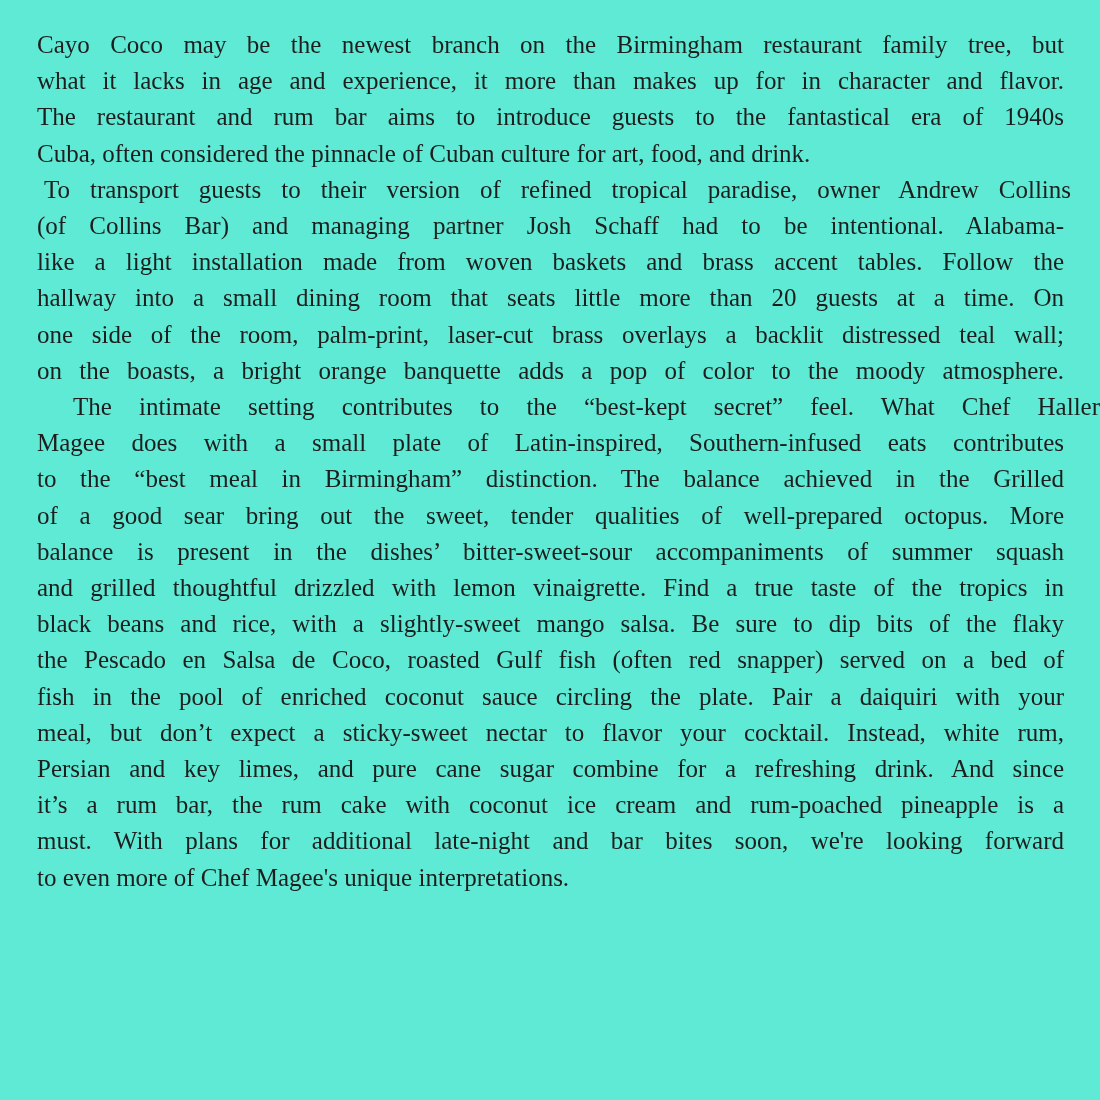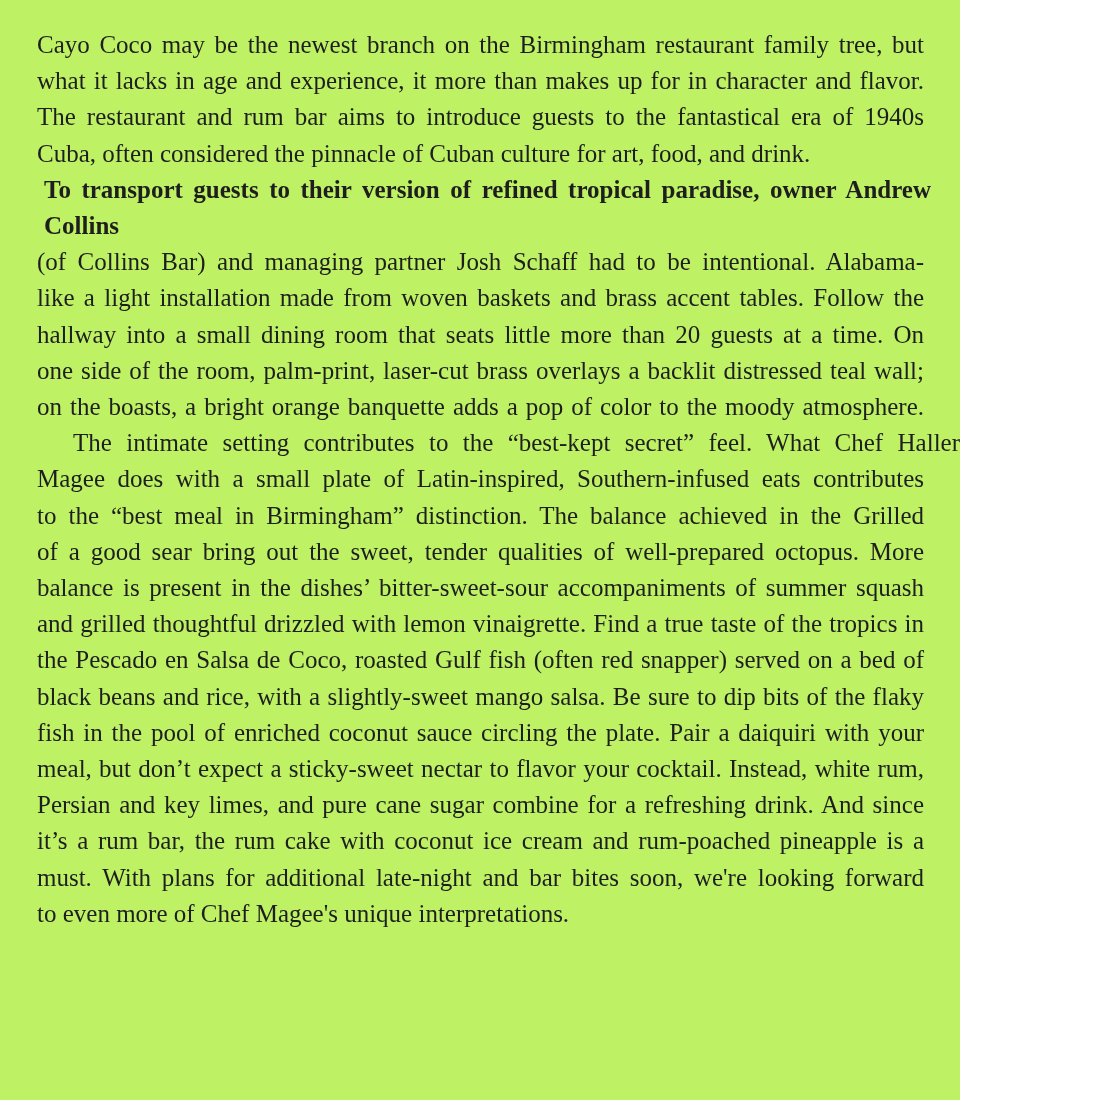--- a/index.html
+++ b/index.html
@@ -5,24 +5,24 @@
   html, body {
     margin: 0;
     padding: 0;
     background: #ffffff;
     width: 1100px;
     height: 1100px;
     overflow: hidden;
   }
   .page {
     box-sizing: border-box;
-    width: 960px;
+    width: 1100px;
     height: 1100px;
     padding: 27px 36px 0 37px;
-    background: #bef264;
+    background: #5eead4;
   }
   .article {
     font-family: "Liberation Serif", "DejaVu Serif", serif;
     font-size: 25px;
     line-height: 36.2px;
     color: #1e1e1e;
   }
   .para { margin: 0; }
   .line { width: 100%; }
   .line.justify {
@@ -39,36 +39,36 @@
 
 <div class="page">
   <article class="article">
       <div class="para">
         <div class="line justify">Cayo Coco may be the newest branch on the Birmingham restaurant family tree, but</div>
         <div class="line justify">what it lacks in age and experience, it more than makes up for in character and flavor.</div>
         <div class="line justify">The restaurant and rum bar aims to introduce guests to the fantastical era of 1940s</div>
         <div class="line plain">Cuba, often considered the pinnacle of Cuban culture for art, food, and drink.</div>
       </div>
       <div class="para">
-        <div class="line justify" style="padding-left: 7px; font-weight: bold;">To transport guests to their version of refined tropical paradise, owner Andrew Collins</div>
+        <div class="line justify" style="padding-left: 7px;">To transport guests to their version of refined tropical paradise, owner Andrew Collins</div>
         <div class="line justify">(of Collins Bar) and managing partner Josh Schaff had to be intentional. Alabama-</div>
         <div class="line justify">like a light installation made from woven baskets and brass accent tables. Follow the</div>
         <div class="line justify">hallway into a small dining room that seats little more than 20 guests at a time. On</div>
         <div class="line justify">one side of the room, palm-print, laser-cut brass overlays a backlit distressed teal wall;</div>
         <div class="line justify">on the boasts, a bright orange banquette adds a pop of color to the moody atmosphere.</div>
       </div>
       <div class="para">
         <div class="line justify" style="padding-left: 36px;">The intimate setting contributes to the “best-kept secret” feel. What Chef Haller</div>
         <div class="line justify">Magee does with a small plate of Latin-inspired, Southern-infused eats contributes</div>
         <div class="line justify">to the “best meal in Birmingham” distinction. The balance achieved in the Grilled</div>
         <div class="line justify">of a good sear bring out the sweet, tender qualities of well-prepared octopus. More</div>
         <div class="line justify">balance is present in the dishes’ bitter-sweet-sour accompaniments of summer squash</div>
         <div class="line justify">and grilled thoughtful drizzled with lemon vinaigrette. Find a true taste of the tropics in</div>
+        <div class="line justify">black beans and rice, with a slightly-sweet mango salsa. Be sure to dip bits of the flaky</div>
         <div class="line justify">the Pescado en Salsa de Coco, roasted Gulf fish (often red snapper) served on a bed of</div>
-        <div class="line justify">black beans and rice, with a slightly-sweet mango salsa. Be sure to dip bits of the flaky</div>
         <div class="line justify">fish in the pool of enriched coconut sauce circling the plate. Pair a daiquiri with your</div>
         <div class="line justify">meal, but don’t expect a sticky-sweet nectar to flavor your cocktail. Instead, white rum,</div>
         <div class="line justify">Persian and key limes, and pure cane sugar combine for a refreshing drink. And since</div>
         <div class="line justify">it’s a rum bar, the rum cake with coconut ice cream and rum-poached pineapple is a</div>
         <div class="line justify">must. With plans for additional late-night and bar bites soon, we're looking forward</div>
         <div class="line plain">to even more of Chef Magee's unique interpretations.</div>
       </div>
     </article>
 </div>
 

